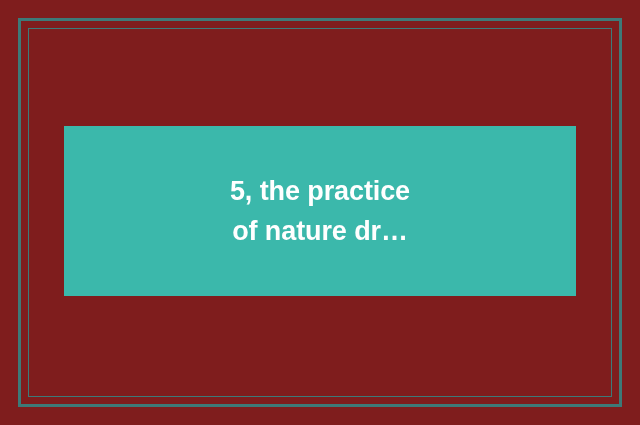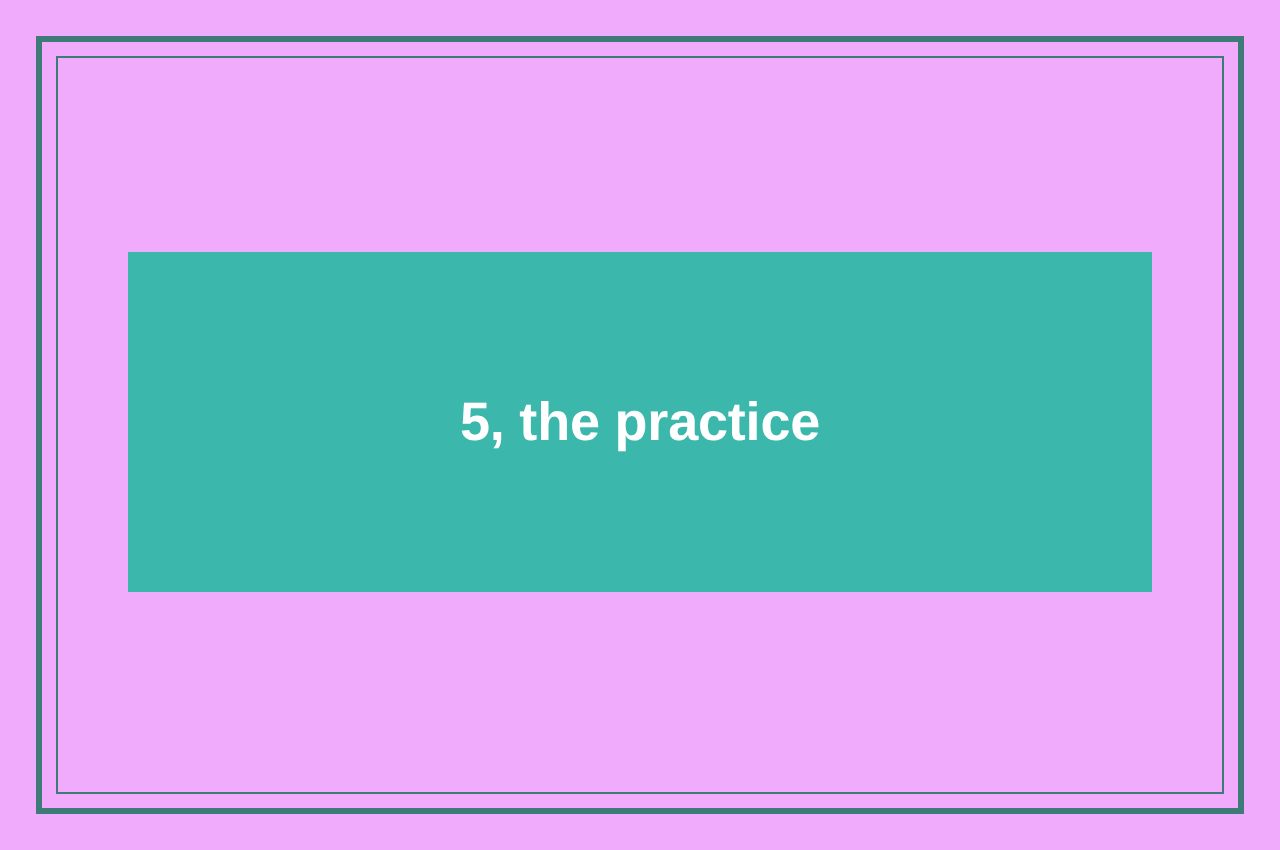--- a/index.html
+++ b/index.html
@@ -10,21 +10,21 @@
     width: 640px;
     height: 425px;
     overflow: hidden;
     font-family: "Liberation Sans", sans-serif;
   }
 
   #slide-canvas {
     position: relative;
     width: 640px;
     height: 425px;
-    background: #f0abfc;
+    background: #7f1d1d;
     box-sizing: border-box;
   }
 
   
   #frame-outer {
     position: absolute;
     left: 18px;
     top: 18px;
     right: 18px;
     bottom: 18px;
@@ -73,15 +73,16 @@
 </head>
 <body>
 
 <div id="slide-canvas">
 
   <div id="frame-outer"></div>
   <div id="frame-inner"></div>
 
   <div id="caption-panel">
     <div class="caption-line">5, the practice</div>
+    <div class="caption-line">of nature dr…</div>
   </div>
 
 </div>
 
 </body></html>

